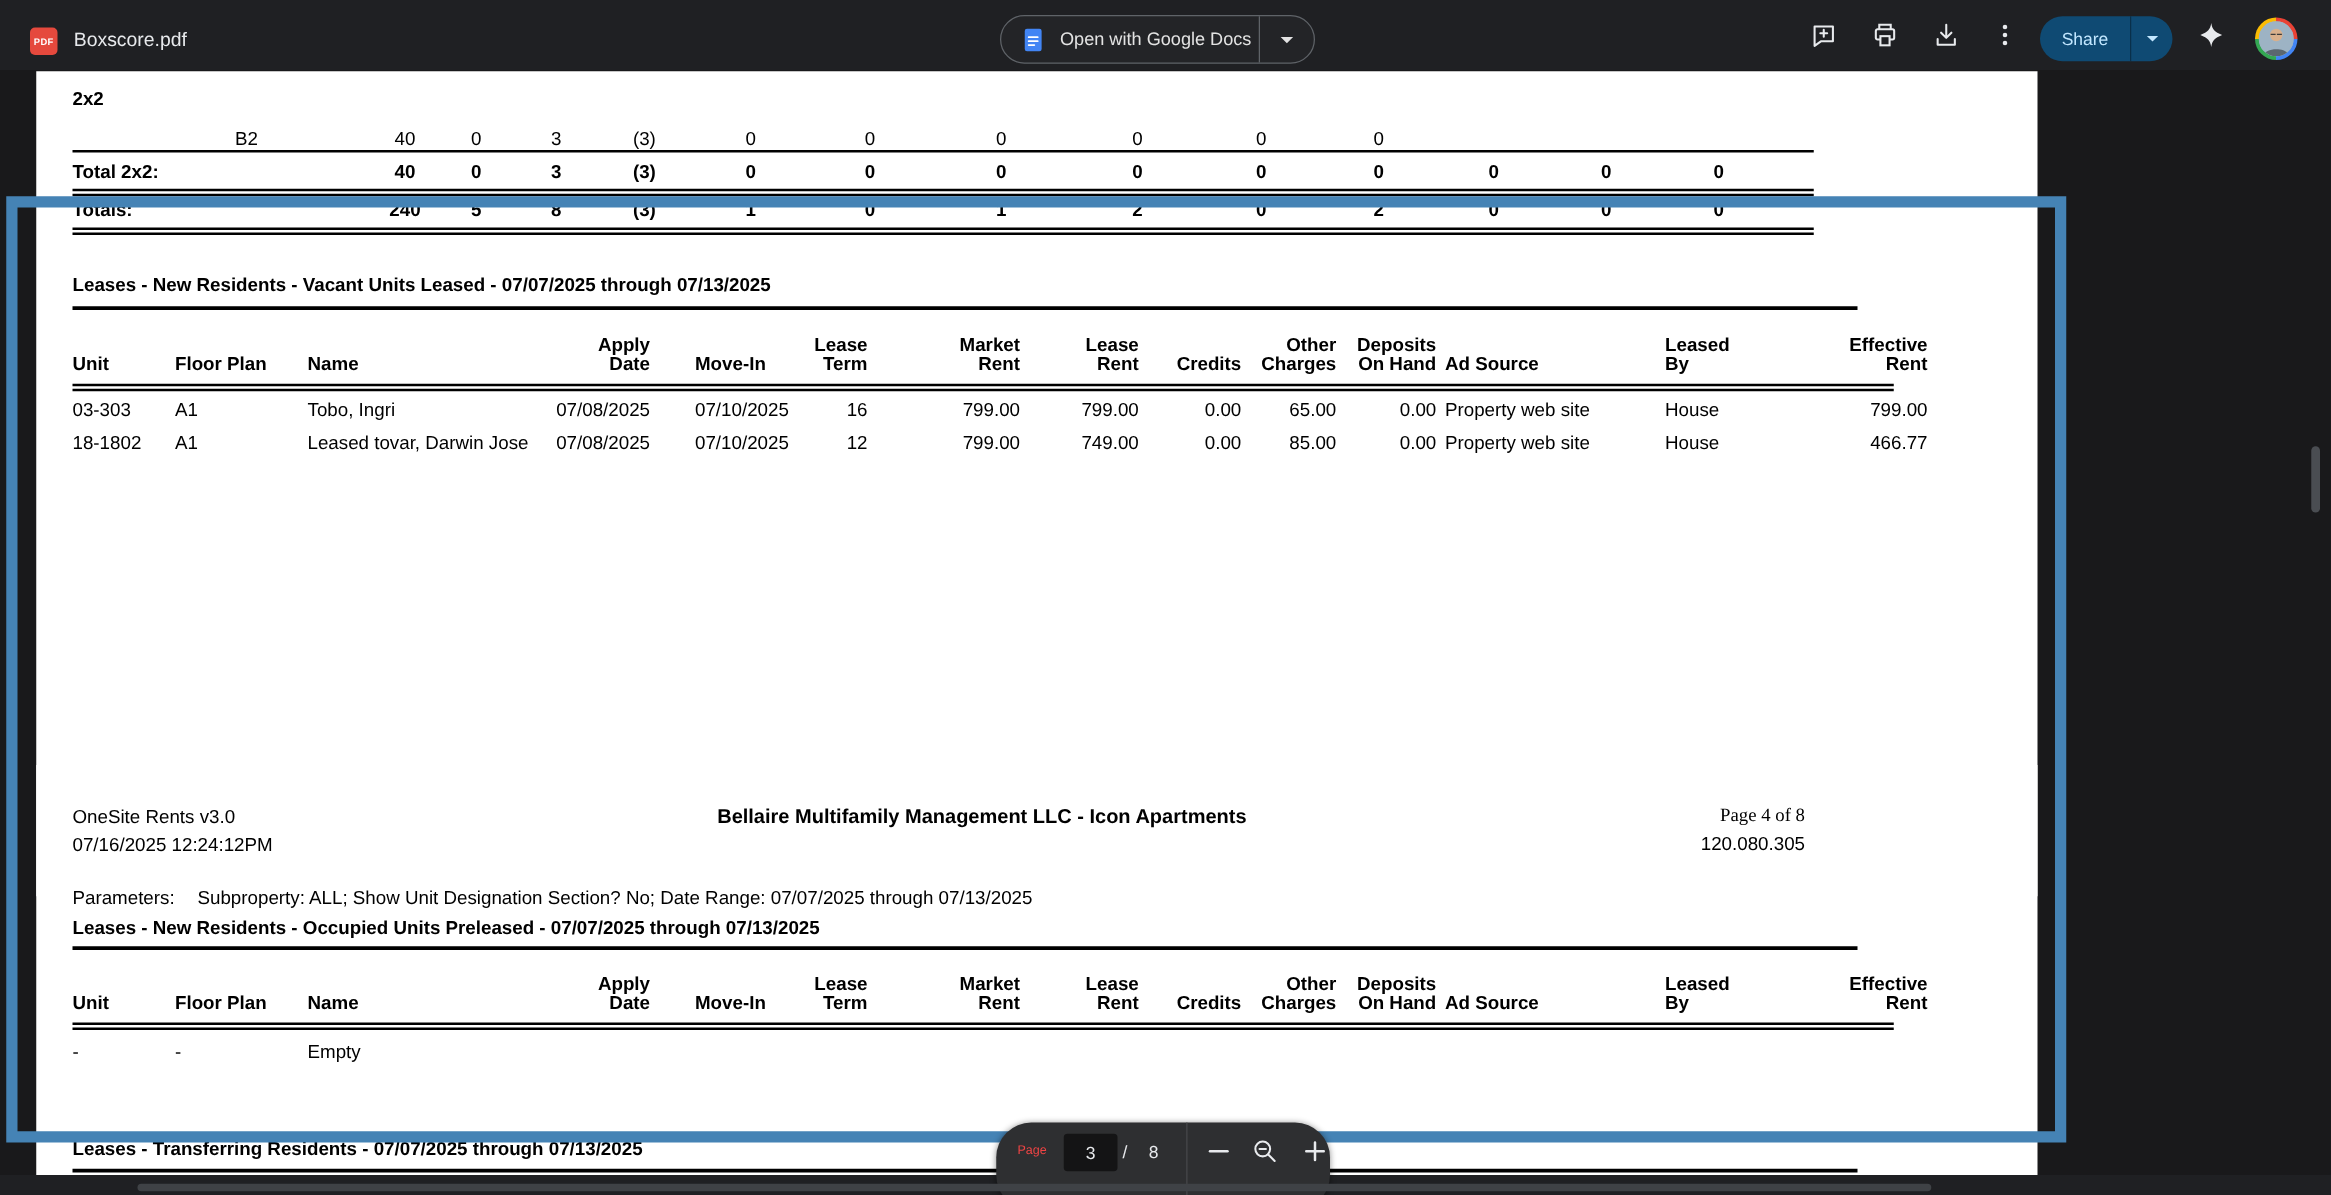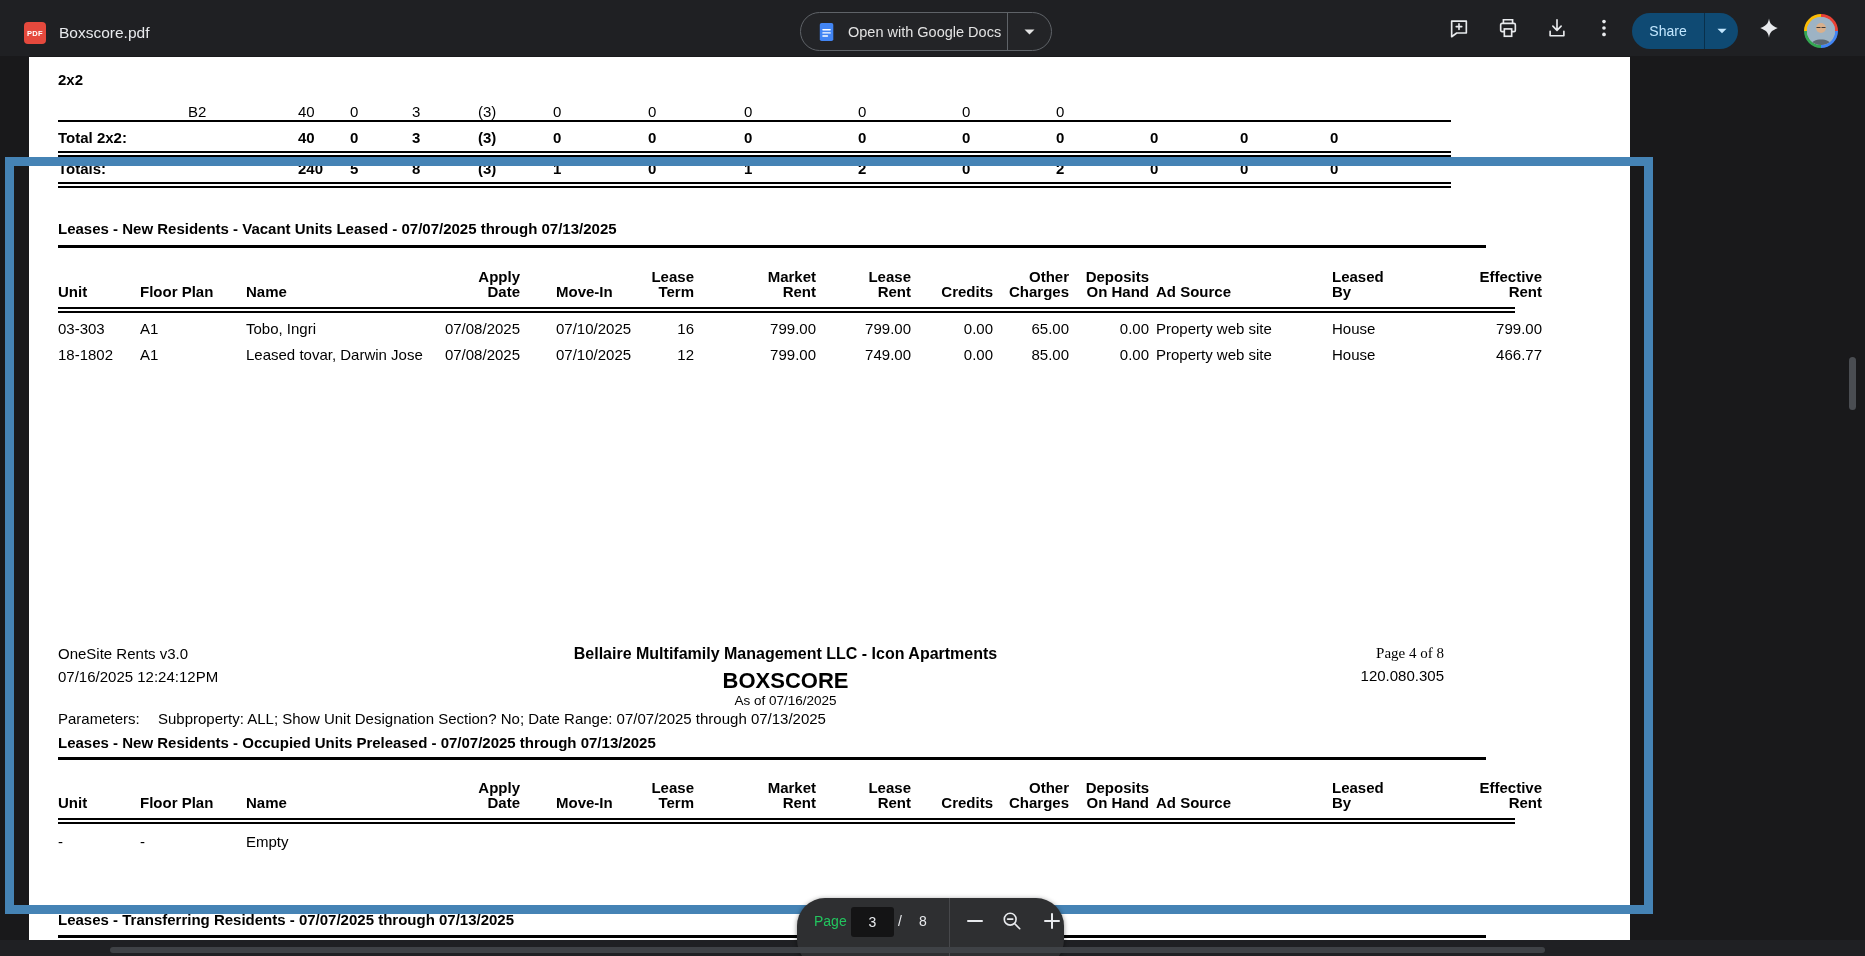--- a/index.html
+++ b/index.html
@@ -45,21 +45,21 @@
   .pdftext{font-size:15px;color:#000;white-space:nowrap;}
   .b{font-weight:bold;}
   .rule{position:absolute;left:29px;width:1393px;height:2px;background:#000;}
   .drule{position:absolute;left:29px;width:1393px;height:6px;border-top:2px solid #000;border-bottom:2px solid #000;box-sizing:border-box;}
   .hr2{position:absolute;left:29px;width:1428px;height:2.5px;background:#000;}
   .lt-drule{position:absolute;left:29px;width:1457px;height:6px;border-top:2px solid #000;border-bottom:2px solid #000;box-sizing:border-box;}
   .um-row{position:absolute;left:29px;display:flex;font-size:15px;white-space:nowrap;}
   .um-row span{flex-shrink:0;box-sizing:border-box;}
   .u0{width:240px;text-align:left;}
   .u0.indent{padding-left:130px;}
-  .un{text-align:left;}
+  .un{text-align:center;}
   .u1{width:52px;}.u2{width:62px;}.u3{width:66px;}.u4{width:75px;}.u5{width:95px;}.u6{width:96px;}
   .u7{width:114px;}.u8{width:104px;}.u9{width:94px;}.u10{width:94px;}.u11{width:90px;}.u12{width:90px;}.u13{width:90px;}
   .lt-row{position:absolute;left:29px;width:1457px;display:flex;font-size:15px;white-space:nowrap;}
   .lt-row span{flex-shrink:0;box-sizing:border-box;overflow:visible;}
   .lt-head{font-weight:bold;align-items:flex-end;line-height:15px;height:32px;}
   .lt-head span{white-space:pre-line;}
   .c1{width:82px;}.c2{width:106px;}.c3{width:174px;}
   .c4{width:100px;text-align:right;}
   .c5{width:106px;padding-left:36px;}
   .c6{width:68px;text-align:right;}
@@ -69,21 +69,21 @@
   .c10{width:76px;text-align:right;}
   .c11{width:80px;text-align:right;}
   .c12{width:176px;padding-left:7px;}
   .c13{width:120px;padding-left:7px;}
   .c14{width:97px;text-align:right;}
   .center-block{position:absolute;left:29px;width:1455px;text-align:center;}
   .right-block{position:absolute;left:1229px;width:186px;text-align:right;}
   
   .pagetool{position:absolute;left:797px;top:898px;width:267px;height:70px;background:#2e2f31;border-radius:28px;z-index:6;
     box-shadow:0 1px 5px rgba(0,0,0,0.45);}
-  .pt-label{position:absolute;left:17px;top:8px;line-height:30px;color:#22c55e;font-size:14px;}
+  .pt-label{position:absolute;left:17px;top:8px;line-height:30px;color:#ef4444;font-size:10px;}
   .pt-input{position:absolute;left:54px;top:9px;width:39px;height:28px;background:#141415;border:none;border-radius:3px;
     color:#e8eaed;font-size:14px;text-align:center;font-family:"Liberation Sans","DejaVu Sans",sans-serif;}
   .pt-sep{position:absolute;left:101px;top:8px;line-height:30px;color:#e8eaed;font-size:14px;}
   .pt-total{position:absolute;left:122px;top:8px;line-height:30px;color:#e8eaed;font-size:14px;}
   .pt-div{position:absolute;left:152px;top:0;width:1px;height:70px;background:#47484b;}
   .pt-btn{position:absolute;top:5px;width:36px;height:36px;display:flex;align-items:center;justify-content:center;cursor:pointer;}
 </style>
 </head>
 <body>
 
@@ -282,22 +282,20 @@
     <span class="c13">House</span>
     <span class="c14">466.77</span>
   </div>
 </div>
 
 <div class="page" id="page2">
   <div class="abs pdftext" style="left:29px;top:33px;">OneSite Rents v3.0</div>
   <div class="abs pdftext" style="left:29px;top:56px;">07/16/2025 12:24:12PM</div>
 
   <div class="center-block pdftext b" style="top:33px;font-size:16px;">Bellaire Multifamily Management LLC - Icon Apartments</div>
-  <div class="center-block pdftext b" style="top:56px;font-size:22px;">BOXSCORE</div>
-  <div class="center-block pdftext" style="top:81px;font-size:13.5px;">As of 07/16/2025</div>
 
   <div class="right-block pdftext" style="top:33px;font-family:Liberation Serif, serif;">Page 4 of 8</div>
   <div class="right-block pdftext" style="top:55px;">120.080.305</div>
 
   <div class="abs pdftext" style="left:29px;top:98px;">Parameters:</div>
   <div class="abs pdftext" style="left:129px;top:98px;">Subproperty: ALL; Show Unit Designation Section? No; Date Range: 07/07/2025 through 07/13/2025</div>
 
   <div class="abs pdftext b" style="left:29px;top:122px;">Leases - New Residents - Occupied Units Preleased - 07/07/2025 through 07/13/2025</div>
   <div class="hr2" style="top:145px;"></div>
 

